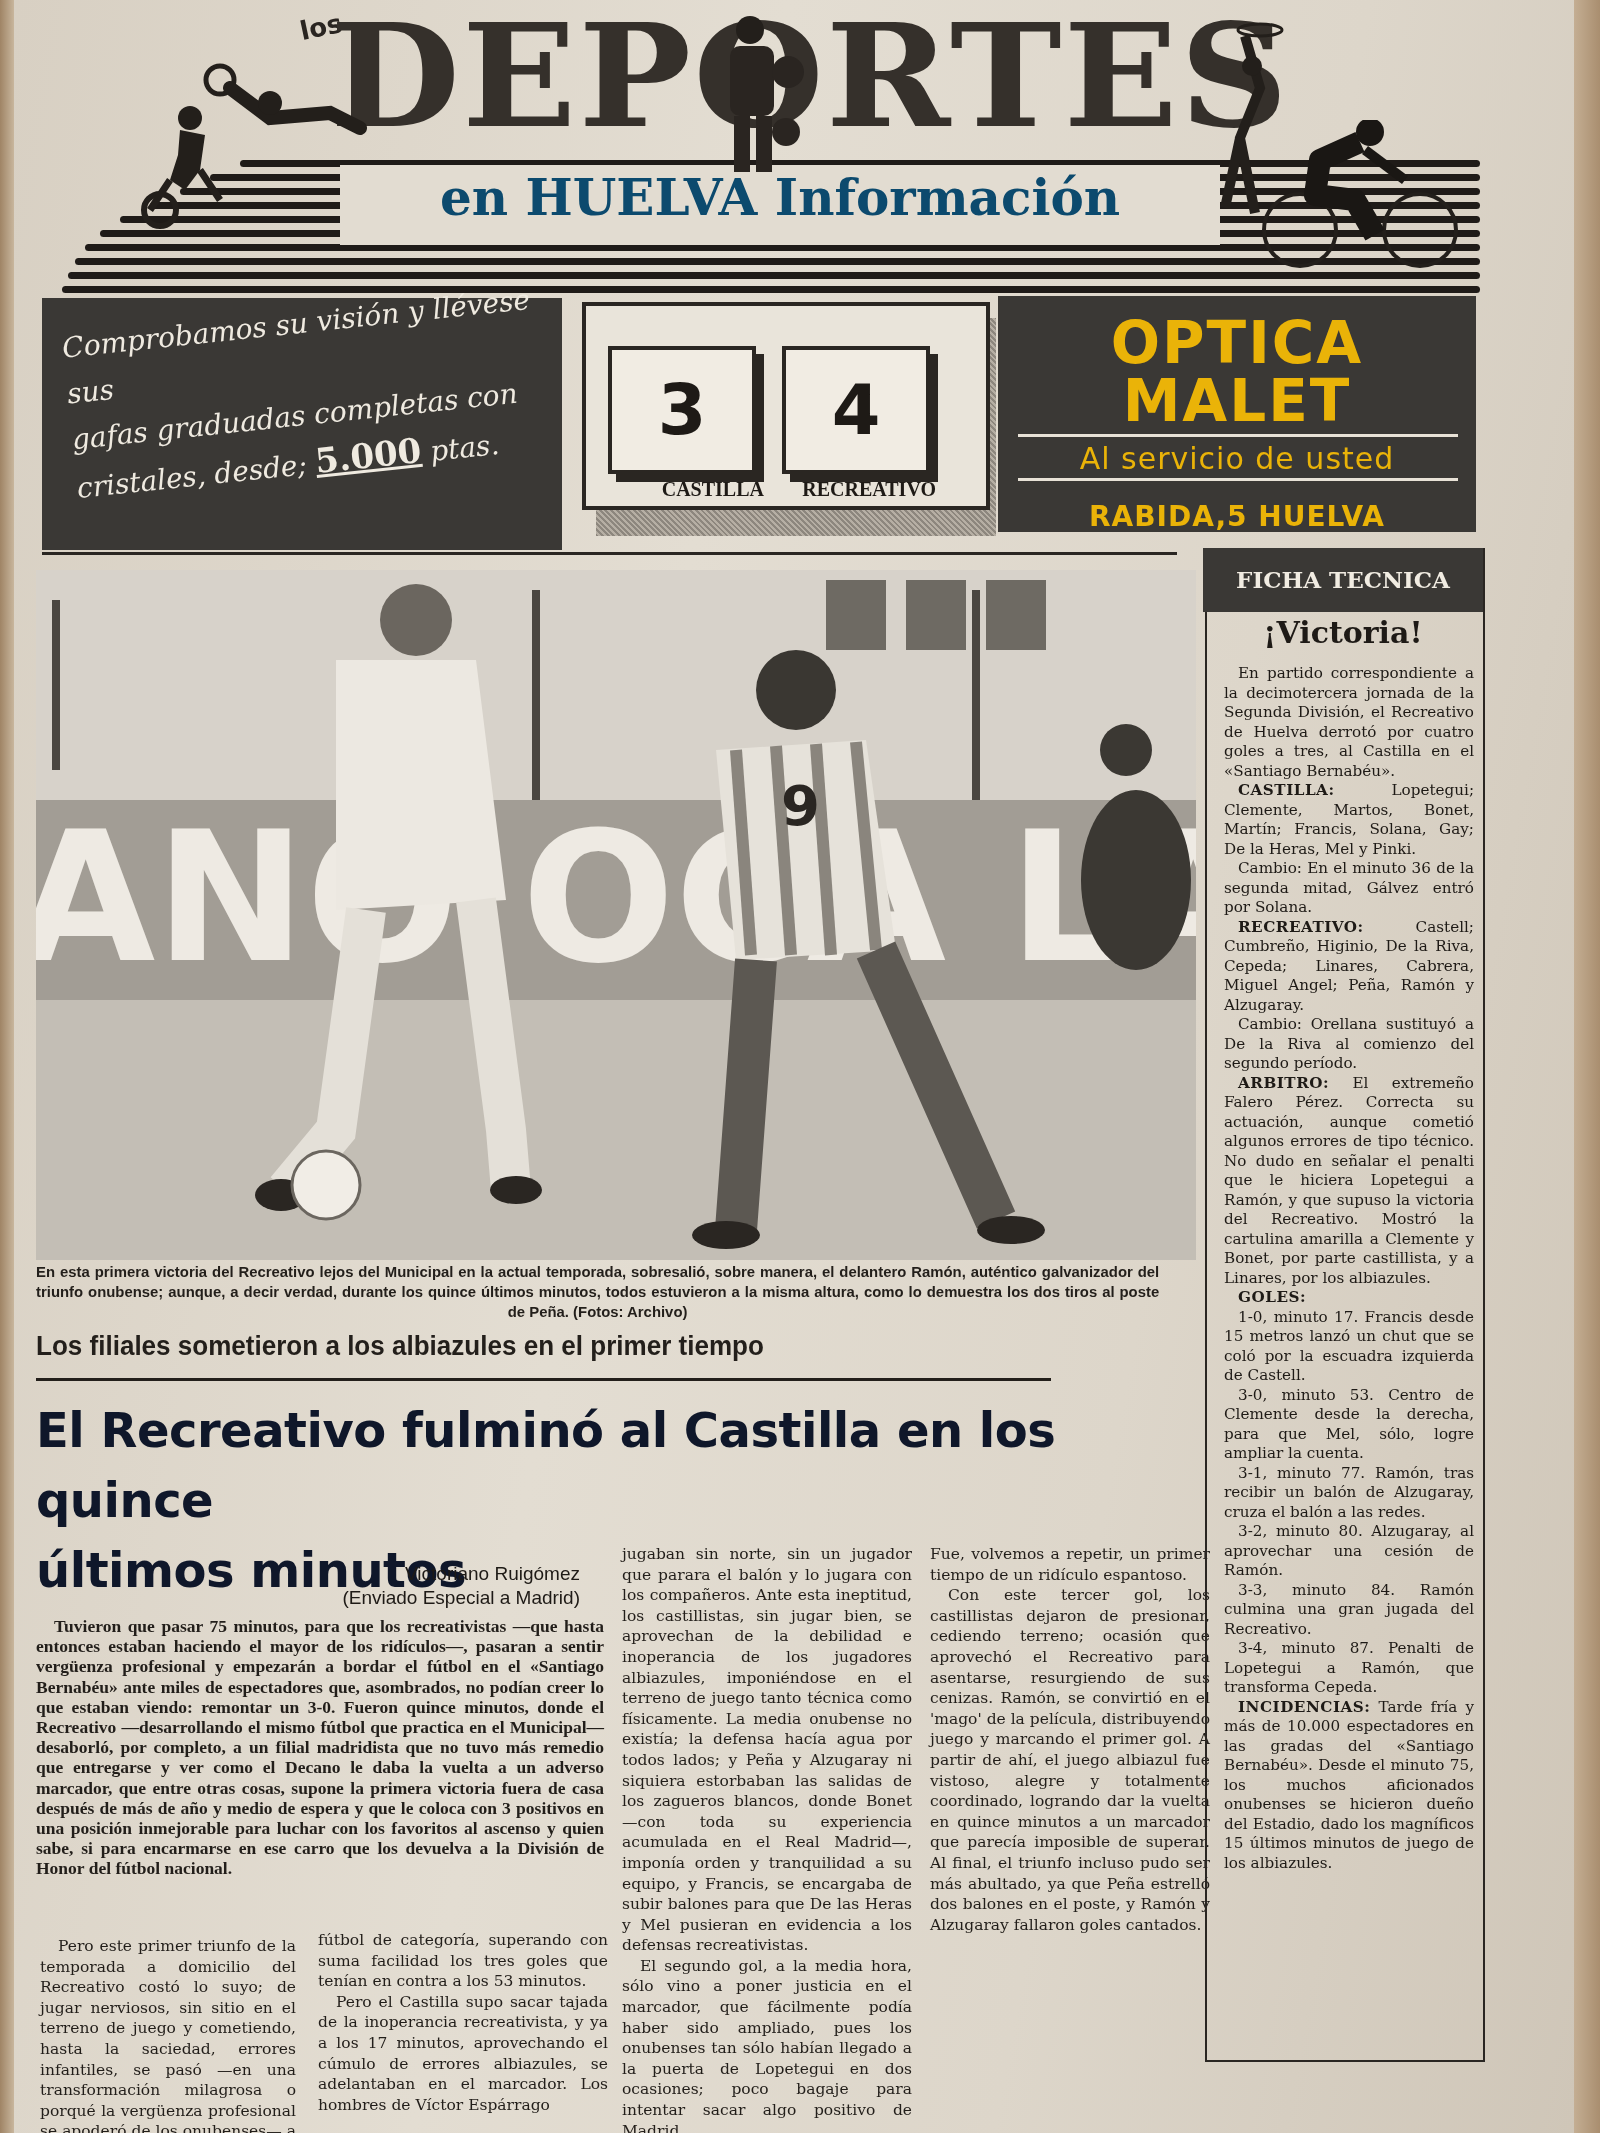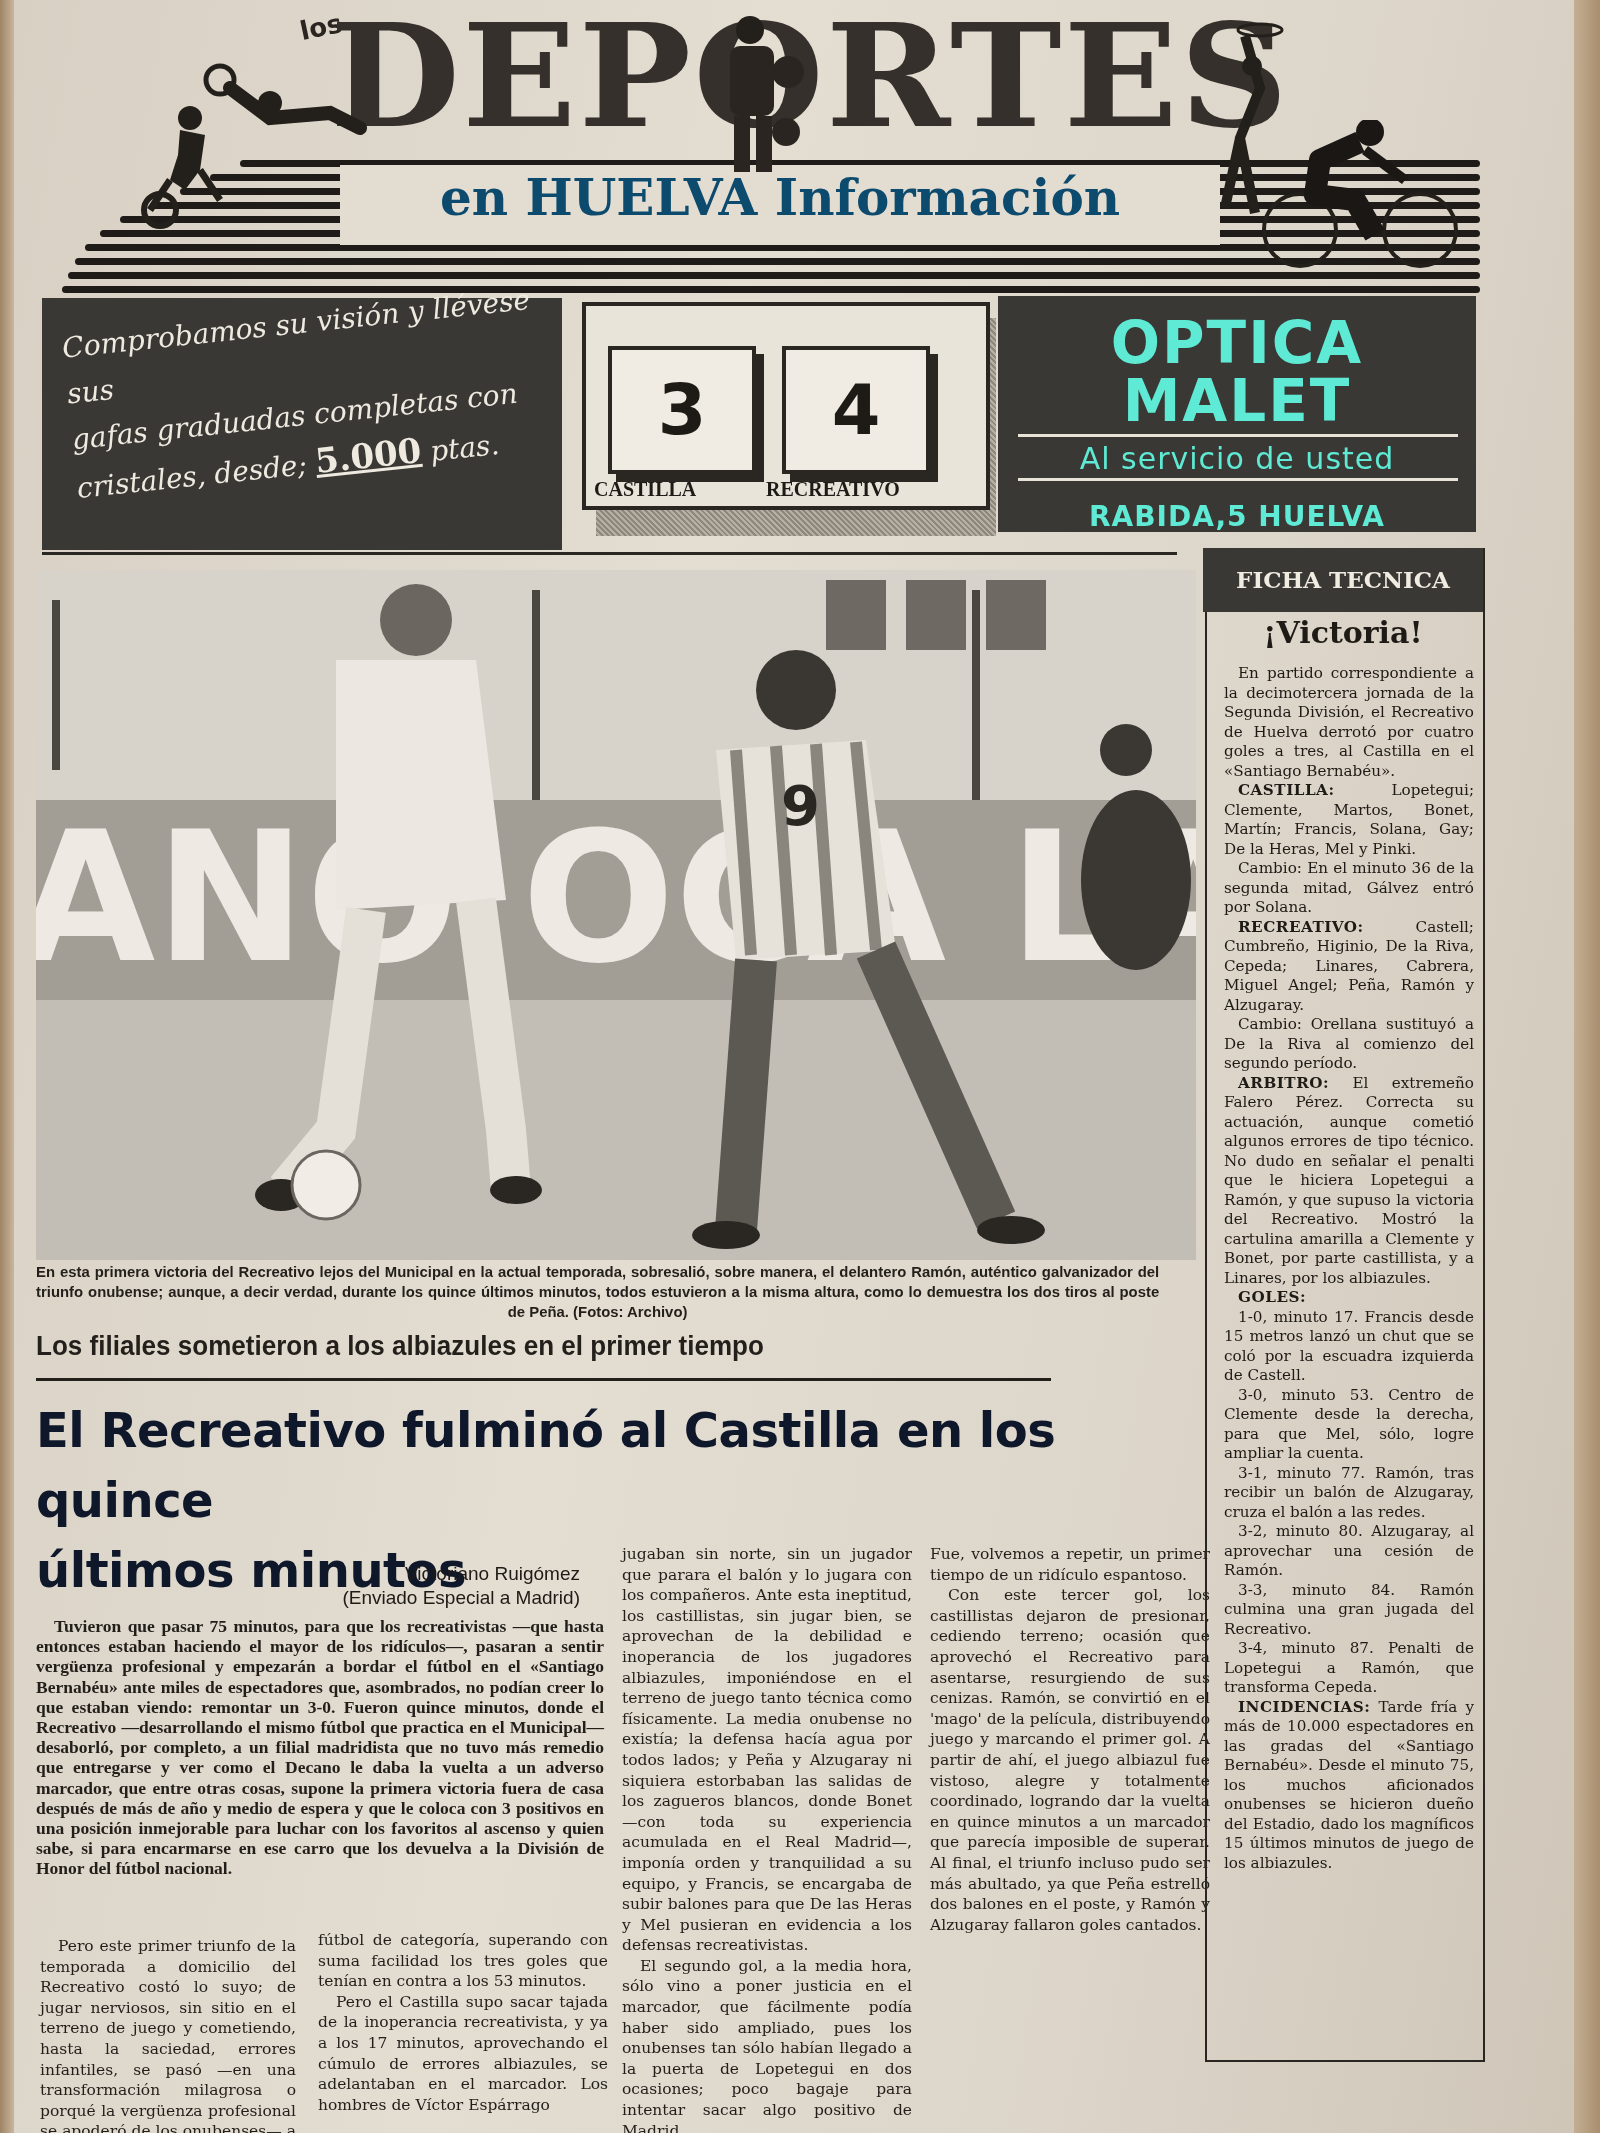--- a/index.html
+++ b/index.html
@@ -66,27 +66,27 @@
     position: absolute; left: 596px; top: 318px; width: 400px; height: 218px;
     background: repeating-linear-gradient(45deg, #8d877e 0 2px, #b6afa4 2px 4px);
   }
   .score-card {
     position: absolute; top: 40px; width: 140px; height: 120px;
     background: #f1ece3; border: 4px solid #2a2622; box-shadow: 8px 8px 0 #2a2622;
     font-family: "DejaVu Sans", sans-serif; font-weight: bold; font-size: 70px;
     text-align: center; line-height: 120px; color: #1e1a16;
   }
   .score-label {
-    position: absolute; top: 172px; width: 170px; text-align: left;
+    position: absolute; top: 172px; width: 170px; text-align: right;
     font-family: "Liberation Serif", serif; font-weight: bold; font-size: 20px;
   }
 
   .ad-right {
     position: absolute; left: 998px; top: 296px; width: 478px; height: 236px;
-    background: #3a3835; color: #5eead4; font-family: "DejaVu Sans", sans-serif; font-weight: bold;
+    background: #3a3835; color: #eab308; font-family: "DejaVu Sans", sans-serif; font-weight: bold;
   }
   .ad-right-name { position: absolute; left: 0; top: 18px; width: 100%; text-align: center; font-size: 58px; line-height: 58px; letter-spacing: 2px; }
   .ad-right-line { position: absolute; left: 20px; width: 440px; height: 3px; background: #e8e2d7; }
   .ad-right-slogan { position: absolute; left: 0; top: 145px; width: 100%; text-align: center; font-size: 30px; font-weight: normal; letter-spacing: 1px; }
   .ad-right-address { position: absolute; left: 0; top: 188px; width: 100%; text-align: center; font-size: 28px; letter-spacing: 1px; margin-top: 16px; }
 
   
   .rule-top { position: absolute; left: 42px; top: 552px; width: 1135px; height: 3px; background: #2a2622; }
   .photo {
     position: absolute; left: 36px; top: 570px; width: 1160px; height: 690px;

